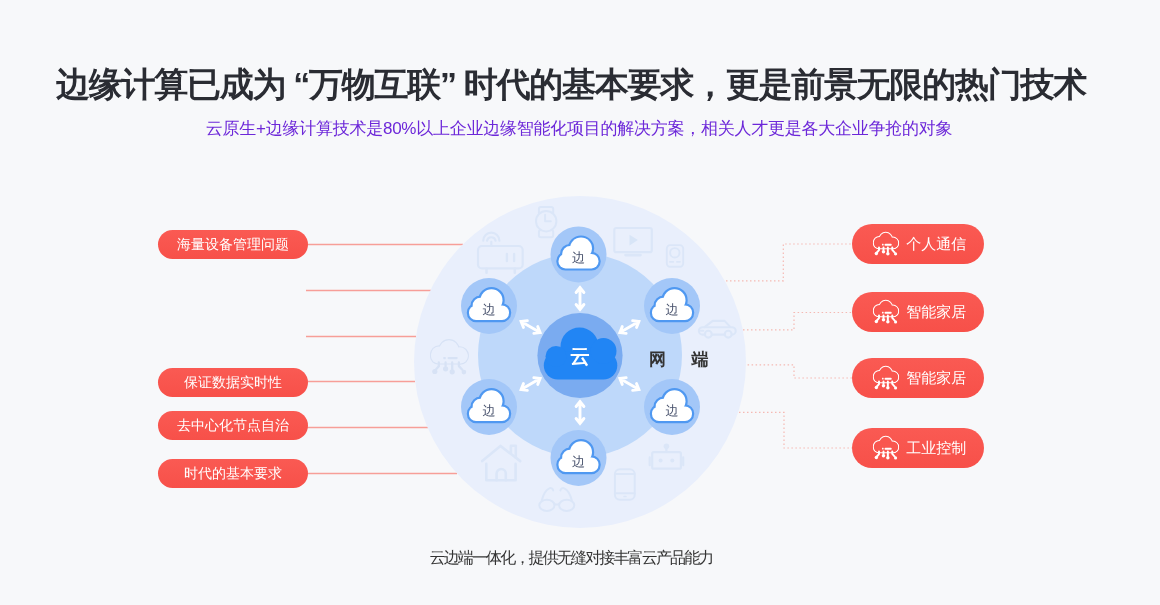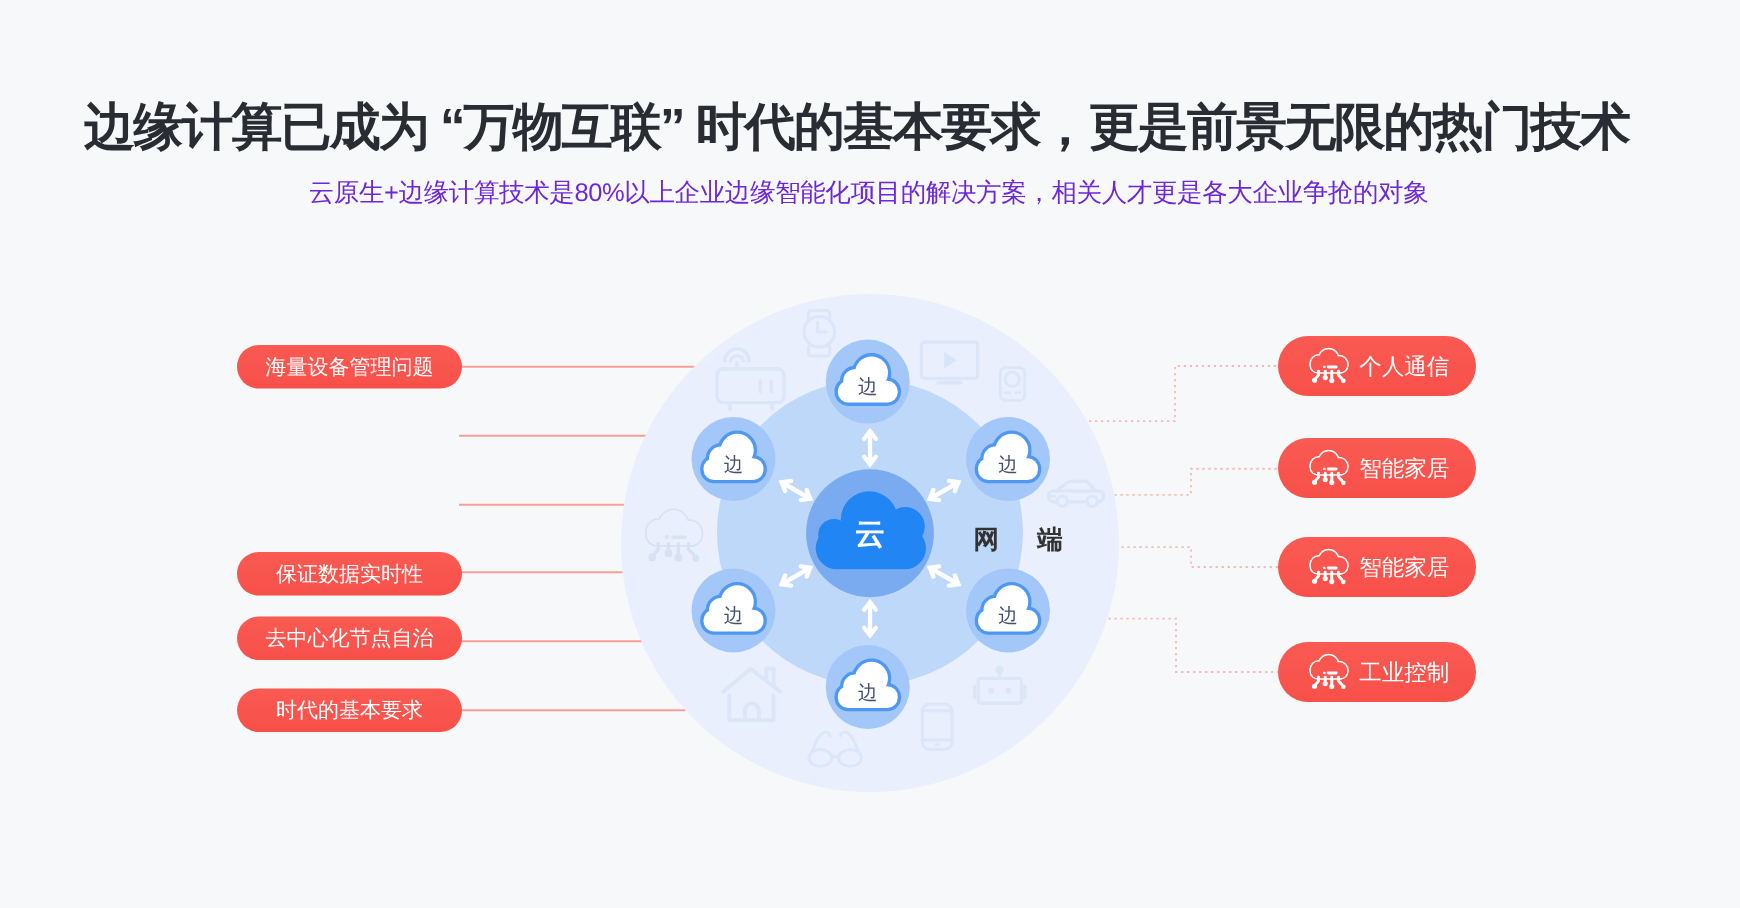--- a/index.html
+++ b/index.html
@@ -355,13 +355,14 @@
             <circle cx="-14.6" cy="14.4" r="2.6"></circle>
             <circle cx="-3.8" cy="11.7" r="2.6"></circle>
             <circle cx="2.8" cy="14.7" r="2.6"></circle>
             <circle cx="14.5" cy="15" r="2.35"></circle>
           </g>
         </g>
       </svg>
       <span>智能家居</span>
     </div>
 
+<div class="abs" id="caption">云边端一体化，提供无缝对接丰富云产品能力</div>
 </div>
 
 </body></html>

